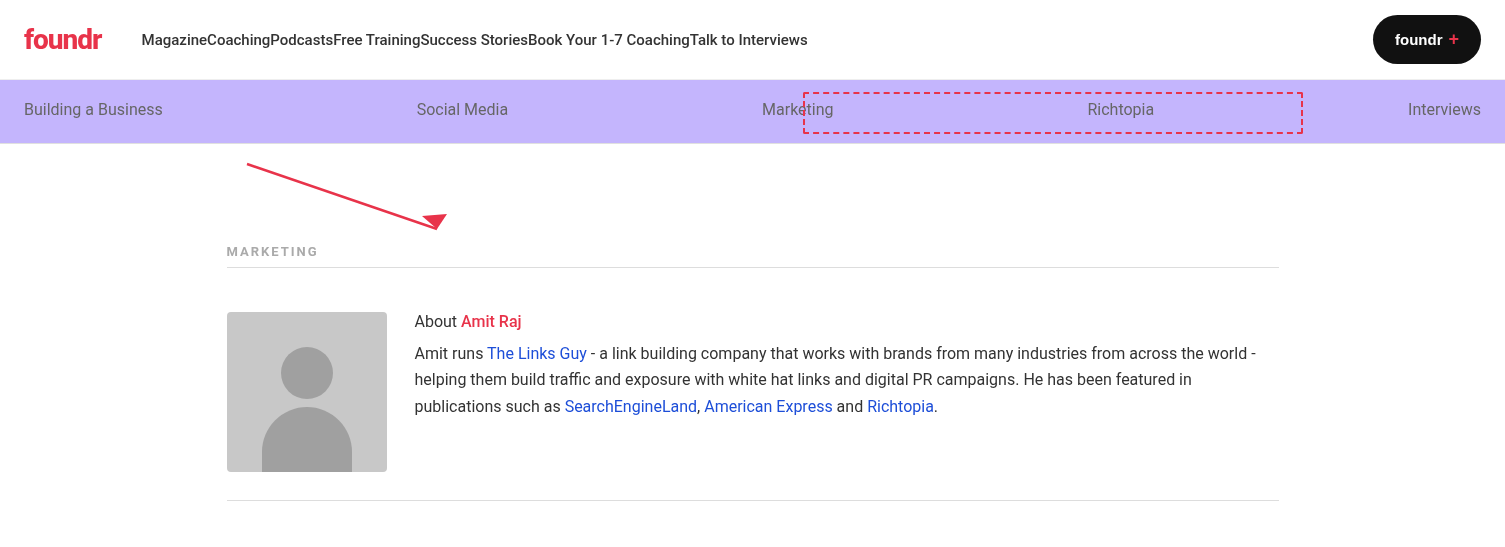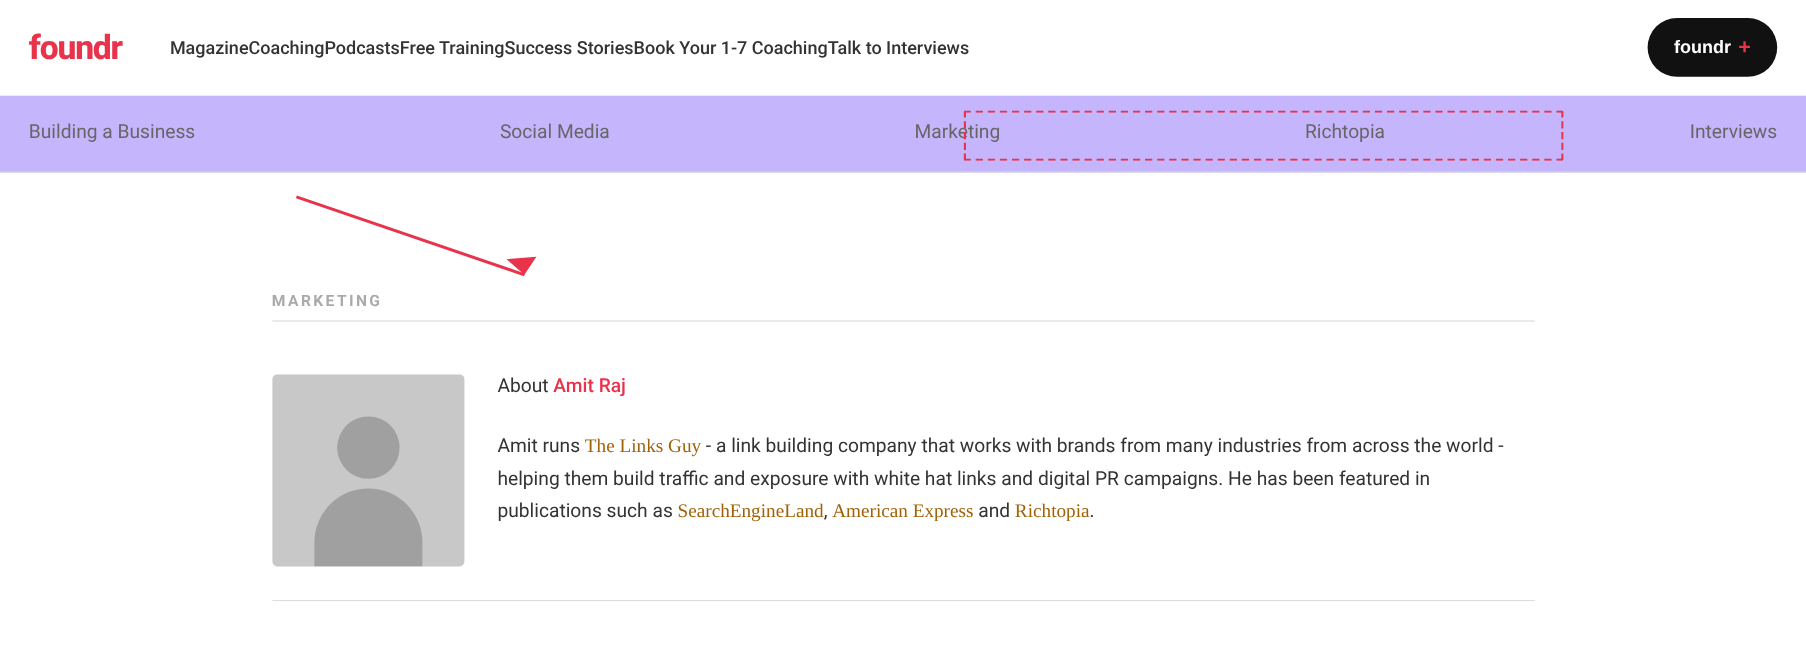--- a/index.html
+++ b/index.html
@@ -150,36 +150,35 @@
       background: #a0a0a0;
       border-radius: 50px 50px 0 0;
       margin-top: 8px;
     }
     .author-bio {
       flex: 1;
     }
     .author-about {
       font-size: 16px;
       color: #333;
-      margin-bottom: 28px;
+      margin-bottom: 10px;
     }
     .author-about a {
       color: #e8334a;
       text-decoration: none;
       font-weight: 500;
     }
     .author-description {
       font-size: 16px;
       color: #333;
       line-height: 1.65;
     }
     .author-description a {
-      color: #a16207;
-      text-decoration: none;
-      font-family: Liberation Serif, serif;
+      color: #1d4ed8;
+      text-decoration: none;
     }
     .bottom-divider {
       border: none;
       border-top: 1px solid #ddd;
       margin-top: 4px;
     }
   </style>
 </head>
 <body>
 

